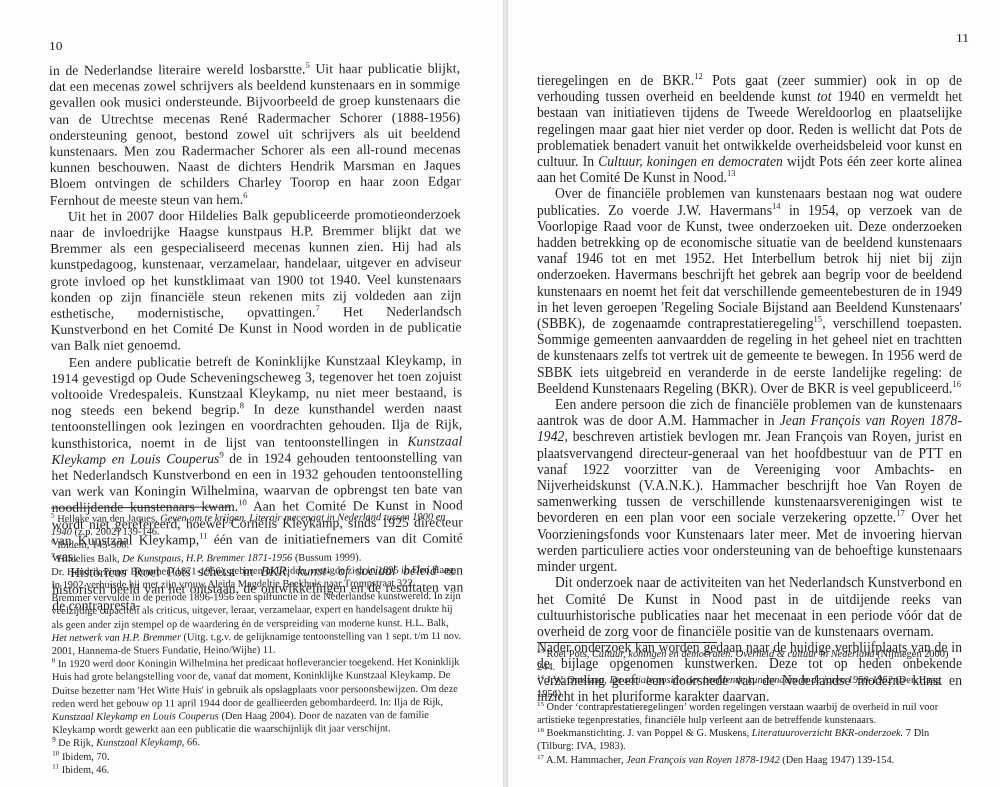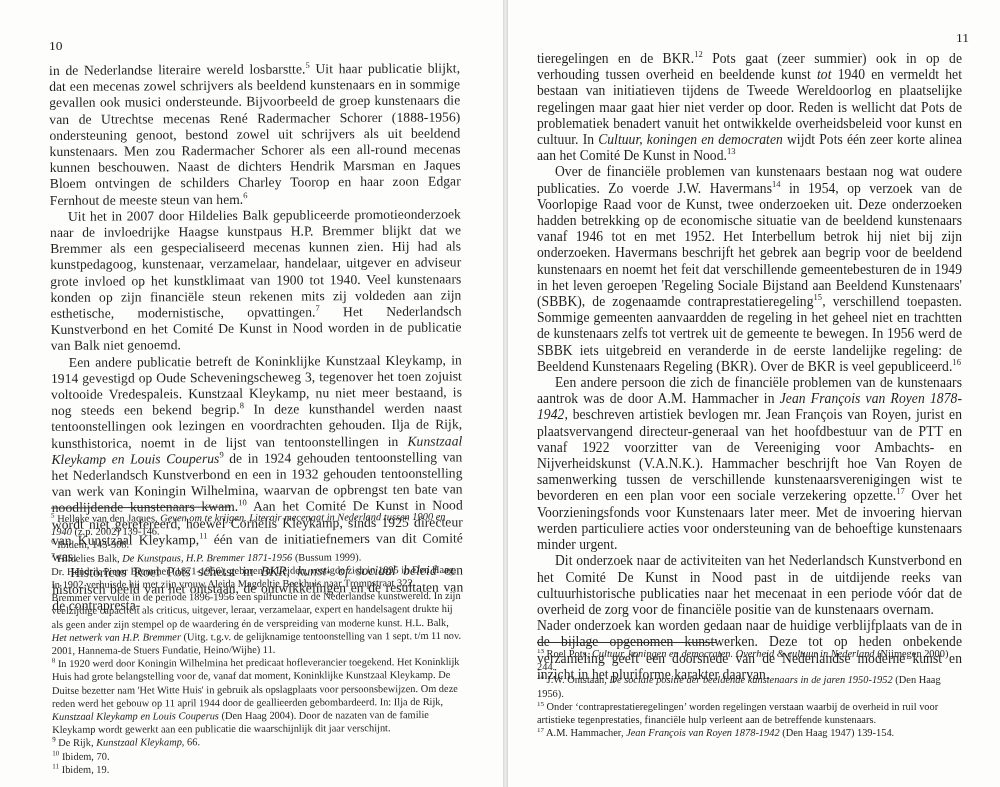--- a/index.html
+++ b/index.html
@@ -20,21 +20,21 @@
   }
   .pagenum { position:absolute; font-size:13.5px; }
   .left .pagenum { left:49px; top:38px; }
   .right .pagenum { left:448px; top:30px; }
 
   .body-text {
     position:absolute; font-size:13.6px; line-height:16.2px;
     text-align:justify; letter-spacing:0.05px;
   }
   .left .body-text { left:49px; top:63px; width:411px; transform:rotate(-0.35deg); transform-origin:left top; }
-  .right .body-text { left:29px; top:51px; width:425px; }
+  .right .body-text { left:29px; top:73px; width:425px; }
   .body-text p { margin:0; }
   .body-text p.indent { text-indent:18px; }
   .body-text i, .fn i { font-style:italic; }
   sup { font-size:8.5px; line-height:0; vertical-align:super; }
 
   .fn-sep { position:absolute; height:1px; background:#333; width:180px; }
   .left .fn-sep { left:51px; top:507px; transform:rotate(-0.3deg); }
   .right .fn-sep { left:29px; top:642px; }
 
   .fns { position:absolute; font-size:10.4px; line-height:13.2px; }
@@ -59,36 +59,37 @@
     <div class="fns">
         <p class="fn"><sup>5</sup><span> Helleke van den Jaques, </span><i>Geven om te krijgen. Literair mecenaat in Nederland tussen 1900 en 1940</i><span>  (z.p. 2002) 139-146.</span></p>
         <p class="fn"><sup>6</sup><span> Ibidem, 145-308.</span></p>
         <p class="fn"><sup>7</sup><span> Hildelies Balk, </span><i>De Kunstpaus, H.P. Bremmer 1871-1956</i><span> (Bussum 1999).</span></p>
         <p class="fn"><span>Dr. Hendrik Pieter Bremmer (1871-1956), geboren in Leiden, vestigde zich in 1895 in Den Haag.</span></p>
         <p class="fn"><span>In 1902 verhuisde hij met zijn vrouw Aleida Magdeltje Beekhuis naar Trompstraat 322.</span></p>
         <p class="fn"><span>Bremmer vervulde in de periode 1896-1956 een spilfunctie in de Nederlandse kunstwereld. In zijn veelzijdige capaciteit als criticus, uitgever, leraar, verzamelaar, expert en handelsagent drukte hij als geen ander zijn stempel op de waardering én de verspreiding van moderne kunst. H.L. Balk, </span><i>Het netwerk van H.P. Bremmer</i><span>  (Uitg. t.g.v. de gelijknamige tentoonstelling van 1 sept. t/m 11 nov. 2001, Hannema-de Stuers Fundatie, Heino/Wijhe) 11.</span></p>
         <p class="fn"><sup>8</sup><span> In 1920 werd door Koningin Wilhelmina het predicaat hofleverancier toegekend. Het Koninklijk Huis had grote belangstelling voor de, vanaf dat moment, Koninklijke Kunstzaal Kleykamp. De Duitse bezetter nam 'Het Witte Huis' in gebruik als opslagplaats voor persoonsbewijzen. Om deze reden werd het gebouw op 11 april 1944 door de geallieerden gebombardeerd. In: Ilja de Rijk, </span><i>Kunstzaal Kleykamp en Louis Couperus</i><span> (Den Haag 2004). Door de nazaten van de familie Kleykamp wordt gewerkt aan een publicatie die waarschijnlijk dit jaar verschijnt.</span></p>
         <p class="fn"><sup>9</sup><span> De Rijk, </span><i>Kunstzaal Kleykamp,</i><span> 66.</span></p>
         <p class="fn"><sup>10</sup><span> Ibidem, 70.</span></p>
-        <p class="fn"><sup>11</sup><span> Ibidem, 19.</span></p>
+        <p class="fn"><sup>11</sup><span> Ibidem, 46.</span></p>
       </div>
   </div>
 
   <div class="gutter"></div>
 
   <div class="page right">
     <div class="pagenum">11</div>
     <div class="body-text">
         <p><span>tieregelingen en de BKR.</span><sup>12</sup><span>  Pots gaat (zeer summier) ook in op de verhouding tussen overheid en beeldende kunst </span><i>tot</i><span> 1940 en vermeldt het bestaan van initiatieven tijdens de Tweede Wereldoorlog en plaatselijke regelingen maar gaat hier niet verder op door. Reden is wellicht dat Pots de problematiek benadert vanuit het ontwikkelde overheidsbeleid voor kunst en cultuur. In </span><i>Cultuur, koningen en democraten</i><span> wijdt Pots één zeer korte alinea aan het Comité De Kunst in Nood.</span><sup>13</sup></p>
         <p class="indent"><span>Over de financiële problemen van kunstenaars bestaan nog wat oudere publicaties. Zo voerde J.W. Havermans</span><sup>14</sup><span> in 1954, op verzoek van de Voorlopige Raad voor de Kunst, twee onderzoeken uit. Deze onderzoeken hadden betrekking op de economische situatie van de beeldend kunstenaars vanaf 1946 tot en met 1952. Het Interbellum betrok hij niet bij zijn onderzoeken. Havermans beschrijft het gebrek aan begrip voor de beeldend kunstenaars en noemt het feit dat verschillende gemeentebesturen de in 1949 in het leven geroepen 'Regeling Sociale Bijstand aan Beeldend Kunstenaars' (SBBK), de zogenaamde contraprestatieregeling</span><sup>15</sup><span>, verschillend toepasten. Sommige gemeenten aanvaardden de regeling in het geheel niet en trachtten de kunstenaars zelfs tot vertrek uit de gemeente te bewegen. In 1956 werd de SBBK iets uitgebreid en veranderde in de eerste landelijke regeling: de Beeldend Kunstenaars Regeling (BKR). Over de BKR is veel gepubliceerd.</span><sup>16</sup></p>
         <p class="indent"><span>Een andere persoon die zich de financiële problemen van de kunstenaars aantrok was de door A.M. Hammacher in </span><i>Jean François van Royen 1878-1942,</i><span> beschreven artistiek bevlogen mr. Jean François van Royen, jurist en plaatsvervangend directeur-generaal van het hoofdbestuur van de PTT en vanaf 1922 voorzitter van de Vereeniging voor Ambachts- en Nijverheidskunst (V.A.N.K.). Hammacher beschrijft hoe Van Royen de samenwerking tussen de verschillende kunstenaarsverenigingen wist te bevorderen en een plan voor een sociale verzekering opzette.</span><sup>17</sup><span> Over het Voorzieningsfonds voor Kunstenaars later meer. Met de invoering hiervan werden particuliere acties voor ondersteuning van de behoeftige kunstenaars minder urgent.</span></p>
         <p class="indent"><span>Dit onderzoek naar de activiteiten van het Nederlandsch Kunstverbond en het Comité De Kunst in Nood past in de uitdijende reeks van cultuurhistorische publicaties naar het mecenaat in een periode vóór dat de overheid de zorg voor de financiële positie van de kunstenaars overnam.</span></p>
         <p><span>Nader onderzoek kan worden gedaan naar de huidige verblijfplaats van de in de bijlage opgenomen kunstwerken. Deze tot op heden onbekende verzameling geeft een doorsnede van de Nederlandse moderne kunst en inzicht in het pluriforme karakter daarvan.</span></p>
       </div>
     <div class="fn-sep"></div>
     <div class="fns">
         <p class="fn"><sup>13</sup><span> Roel Pots, </span><i>Cultuur, koningen en democraten. Overheid &amp; cultuur in Nederland</i><span>  (Nijmegen 2000) 244.</span></p>
         <p class="fn"><sup>14</sup><span> J.W. Ontstaan, </span><i>De sociale positie der beeldende kunstenaars in de jaren 1950-1952</i><span>  (Den Haag 1956).</span></p>
         <p class="fn"><sup>15</sup><span> Onder ‘contraprestatieregelingen’ worden regelingen verstaan waarbij de overheid in ruil voor artistieke tegenprestaties, financiële hulp verleent aan de betreffende kunstenaars.</span></p>
+        <p class="fn"><sup>16</sup><span> Boekmanstichting. J. van Poppel &amp; G. Muskens, </span><i>Literatuuroverzicht BKR-onderzoek.</i><span>  7 Dln (Tilburg: IVA, 1983).</span></p>
         <p class="fn"><sup>17</sup><span> A.M. Hammacher, </span><i>Jean François van Royen 1878-1942</i><span> (Den Haag 1947) 139-154.</span></p>
       </div>
   </div>
 </div>
 
 </body></html>

